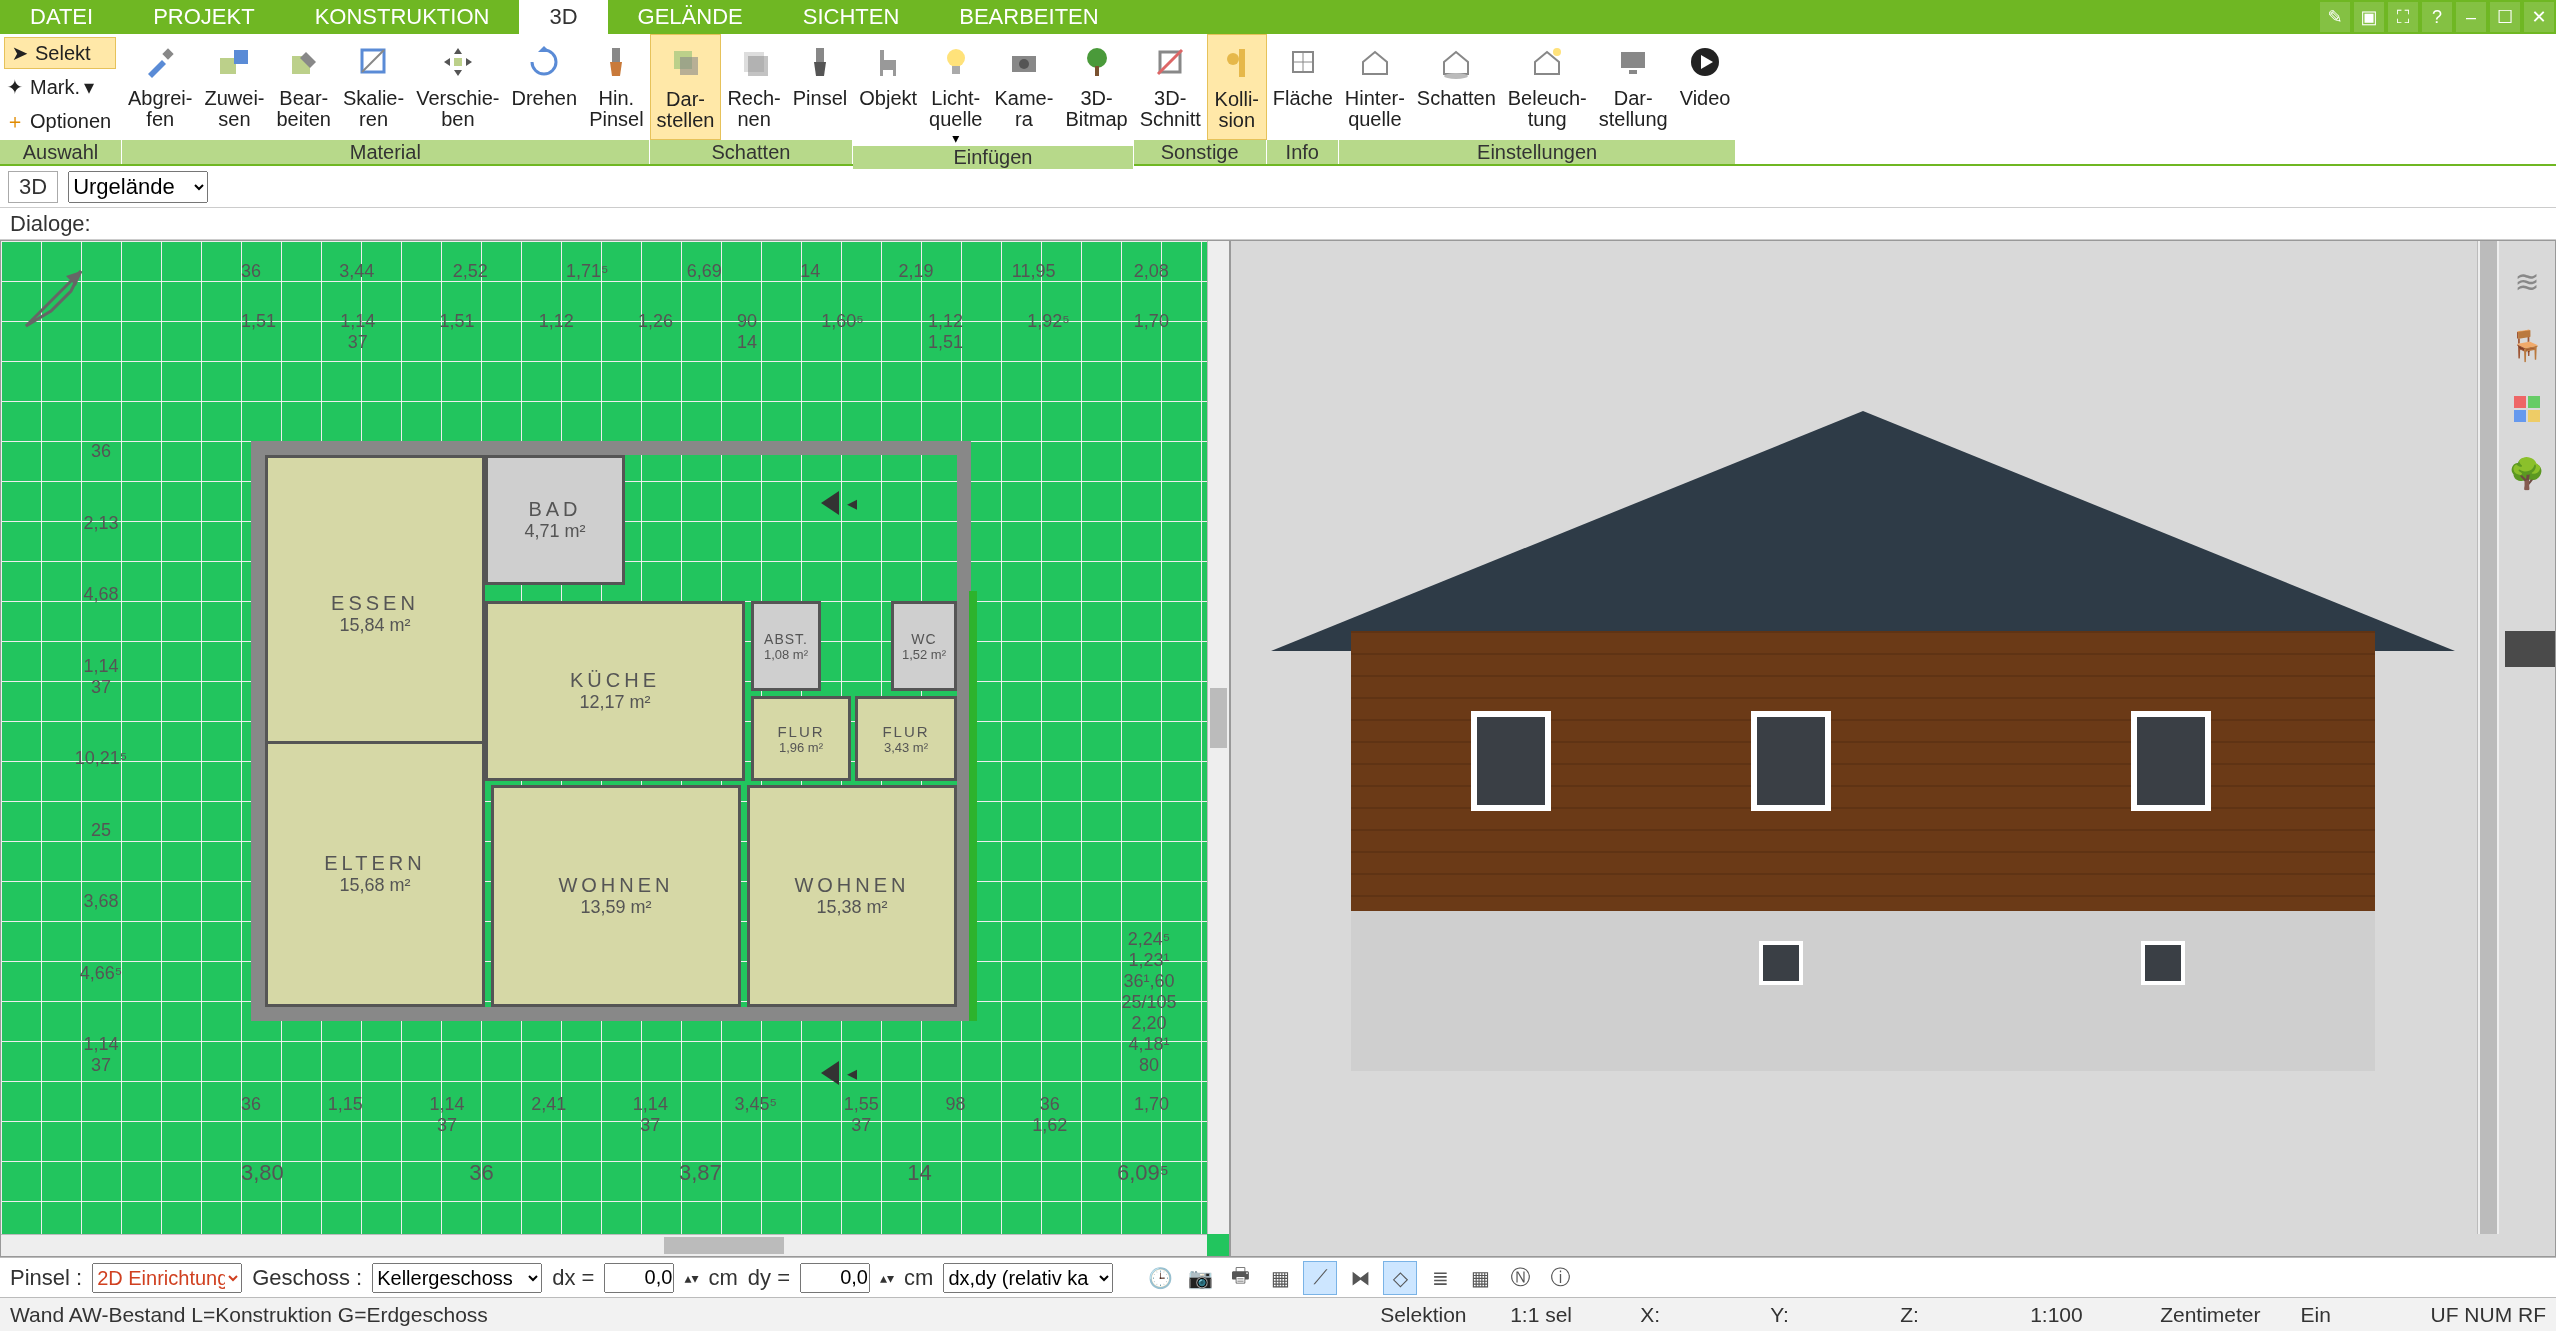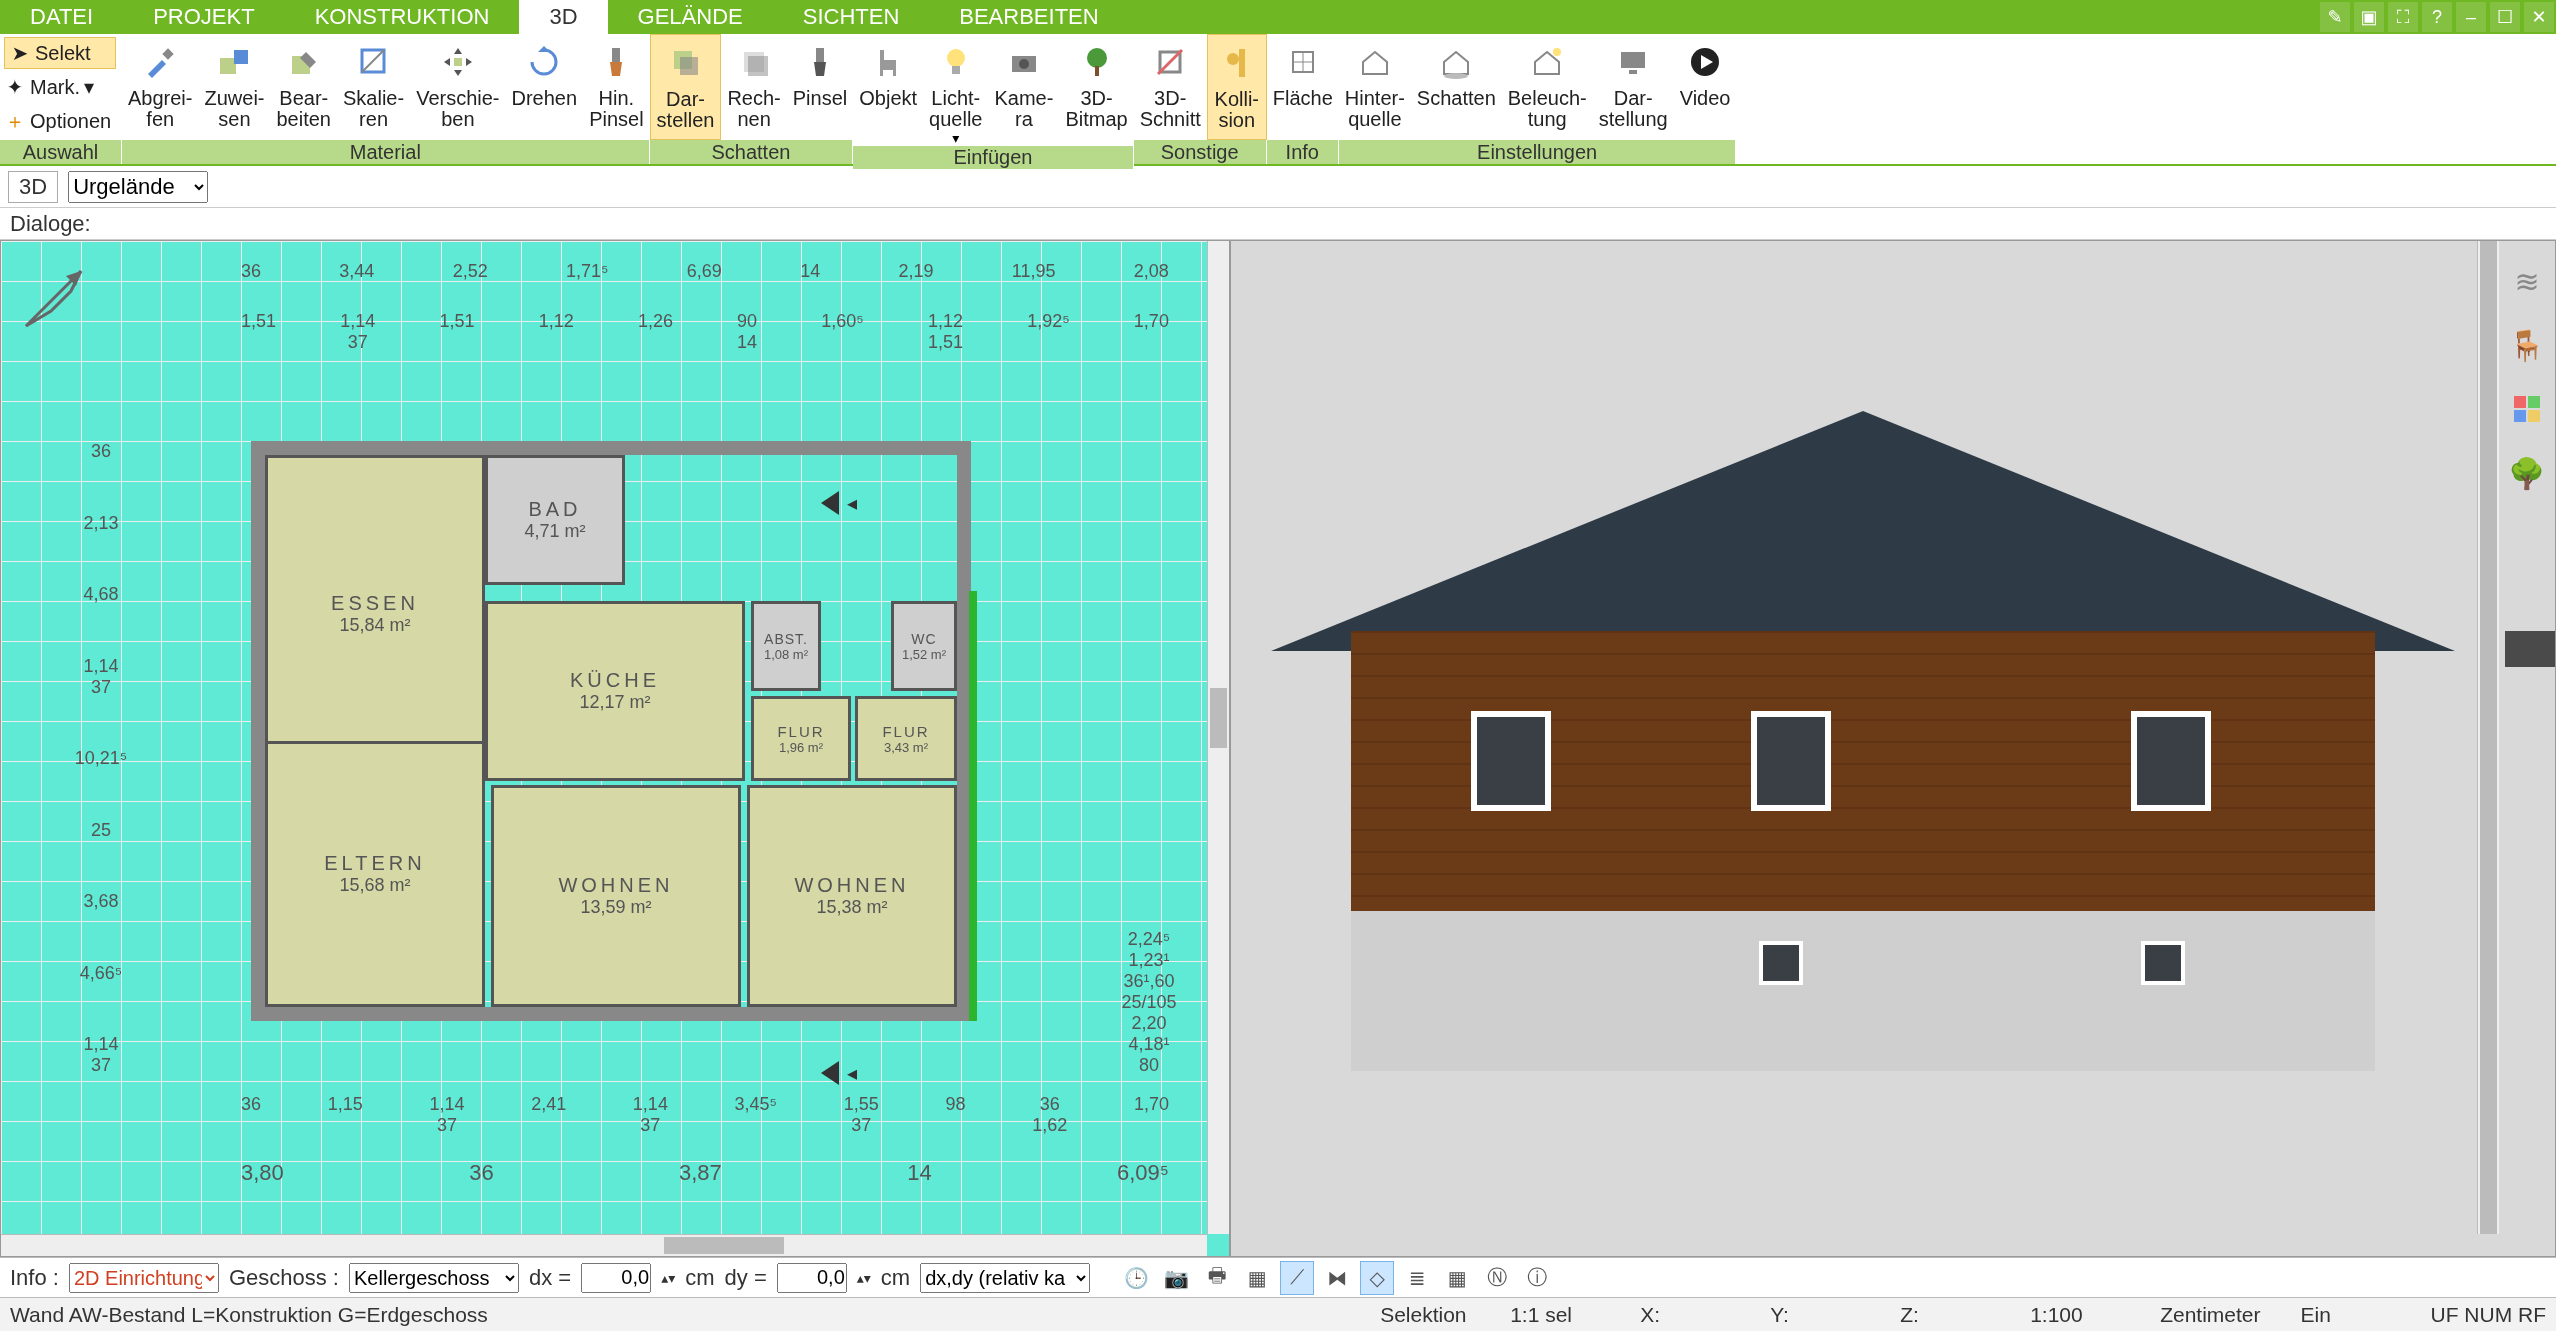--- a/index.html
+++ b/index.html
@@ -28,21 +28,21 @@
 
 
 .viewbar { height: 42px; border-bottom: 1px solid #ccc; display: flex; align-items: center; padding: 0 8px; font-size: 22px; color: #333; }
 .viewbar .tag { border: 1px solid #aaa; padding: 2px 10px; margin-right: 10px; }
 .viewbar select { font-size: 22px; height: 32px; width: 140px; }
 .dialogbar { height: 32px; border-bottom: 1px solid #ccc; padding: 0 10px; font-size: 22px; color: #333; display: flex; align-items: center; }
 
 
 .workspace { position: absolute; top: 240px; left: 0; right: 0; bottom: 74px; display: flex; }
 .pane { position: relative; background: #f4f4f4; border: 1px solid #999; }
-.pane.left { width: 1230px; background: #5eead4; }
+.pane.left { width: 1230px; background: #22c55e; }
 .pane.right { flex: 1; background: #d9d9d9; }
 .vscroll { width: 22px; background: #eee; border-left: 1px solid #bbb; position: absolute; right: 0; top: 0; bottom: 22px; }
 .vscroll .thumb { position: absolute; left: 2px; right: 2px; background: #bbb; }
 .hscroll { height: 22px; background: #eee; border-top: 1px solid #bbb; position: absolute; left: 0; right: 22px; bottom: 0; }
 .hscroll .thumb { position: absolute; top: 2px; bottom: 2px; background: #bbb; }
 
 
 .grid { position: absolute; inset: 0 22px 22px 0;
   background-image: linear-gradient(#eee 1px, transparent 1px), linear-gradient(90deg, #eee 1px, transparent 1px);
   background-size: 40px 40px; }
@@ -574,21 +574,21 @@
       <div class="ti" style="color:#4a9a3a">🌳</div>
     </div>
     <div class="rhandle"></div>
     <div class="vscroll" style="right:56px;">
         <div class="thumb" style="top:0; bottom:0;"></div>
       </div>
   </div>
 </div>
 
 <div class="bottombar">
-  <span>Info :</span>
+  <span>Pinsel :</span>
   <select style="width:150px; color:#d04020"><option>2D Einrichtung</option></select>
   <span>Geschoss :</span>
   <select style="width:170px"><option>Kellergeschoss</option></select>
   <span>dx =</span>
   <input value="0,0" style="">
     <span style="font-size:14px">▴▾</span>
   <span>cm</span>
   <span>dy =</span>
   <input value="0,0" style="">
     <span style="font-size:14px">▴▾</span>

